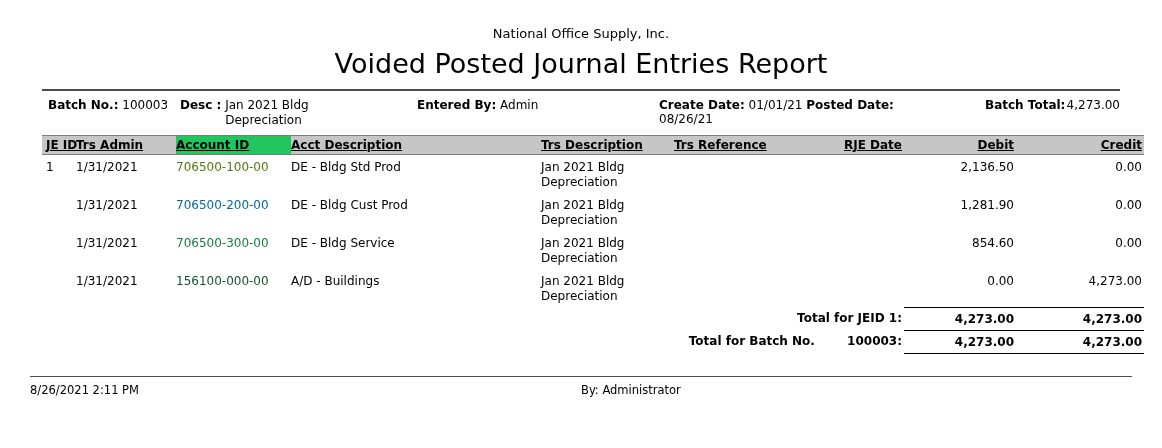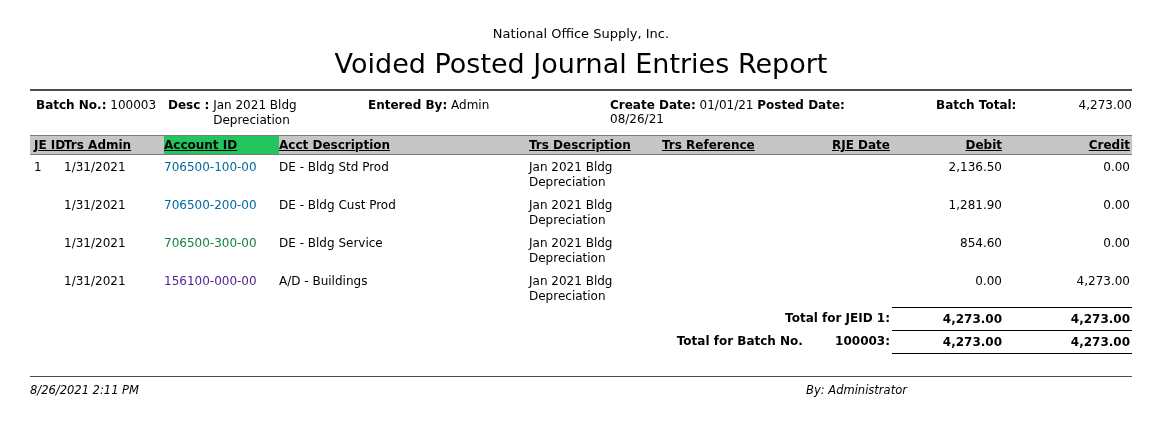--- a/index.html
+++ b/index.html
@@ -1,32 +1,32 @@
 <!DOCTYPE html>
 <html><head>
 <meta charset="utf-8">
 <style>
   html, body { margin: 0; padding: 0; background: #fff; }
   body {
     width: 1162px; height: 448px;
     font-family: "DejaVu Sans", "Liberation Sans", sans-serif;
     color: #000; overflow: hidden;
   }
-  .report { position: relative; width: 1162px; height: 448px; padding: 26px 30px 0; box-sizing: border-box; }
+  .report { position: relative; width: 1162px; height: 448px; padding: 26px 42px 0; box-sizing: border-box; }
 
   .company { text-align: center; font-size: 13px; }
   .title   { text-align: center; font-size: 27px; font-weight: 400; margin-top: 7px; }
   .top-rule { border-bottom: 2px solid #4c4c4c; margin-top: 10px; }
 
   .batch { display: flex; align-items: flex-start; font-size: 12px; padding: 7px 0 5px; }
   .batch b { font-weight: bold; }
   .seg1 { width: 132px; padding-left: 6px; }
   .seg2 { width: 200px; }
   .desc-val { display: inline-block; width: 100px; vertical-align: top; line-height: 15px; }
-  .seg3 { width: 242px; }
+  .seg3 { width: 242px; margin-left: 37px; }
   .seg4 { width: 290px; }
   .seg5 { flex: 1; display: flex; justify-content: space-between; padding-left: 36px; }
 
   table { width: 1102px; border-collapse: collapse; table-layout: fixed; font-size: 12px; margin-top: 2px; }
   th {
     background: #c6c6c6; border-top: 1px solid #7d7d7d; border-bottom: 1px solid #7d7d7d;
     font-weight: bold; text-decoration: underline; text-align: left;
     padding: 2px 2px 2px 0; white-space: nowrap; font-size: 12px;
   }
   th.first { padding-left: 4px; }
@@ -38,25 +38,25 @@
   .total td { padding: 4px 2px 3px 0; }
   .tlabel { font-weight: bold; text-align: right; padding-right: 6px; white-space: nowrap; }
   td.num { font-weight: bold; text-align: right; }
   .total1 td.num { border-top: 1px solid #000; border-bottom: 1px solid #000; }
   .total2 td.num { border-bottom: 1px solid #000; }
   .batchno { margin-left: 28px; }
 
   .footer {
     position: absolute; left: 30px; right: 30px; top: 376px;
     border-top: 1px solid #4c4c4c; padding-top: 6px;
-    display: flex; font-size: 11.5px; font-style: italic;
+    display: flex; font-size: 11.5px;
   }
   .footer .fl { flex: 1; text-align: left; }
   .footer .fc { flex: 1; text-align: center; }
-  .footer .fr { flex: 1; text-align: center; }
+  .footer .fr { flex: 1; text-align: left; }
 </style>
 </head>
 <body>
 
 <div class="report">
 
   <div class="company">National Office Supply, Inc.</div>
   <div class="title">Voided Posted Journal Entries Report</div>
   <div class="top-rule"></div>
 
@@ -107,21 +107,21 @@
         <th style="background: rgb(198, 198, 198);">Trs Reference</th>
         <th class="r" style="background: rgb(198, 198, 198);">RJE Date</th>
         <th class="r" style="background: rgb(198, 198, 198);">Debit</th>
         <th class="r" style="background: rgb(198, 198, 198);">Credit</th>
       </tr>
     </thead>
     <tbody>
       <tr>
         <td class="first">1</td>
         <td>1/31/2021</td>
-        <td class="acct" style="color: #0369a1;">706500-100-00</td>
+        <td class="acct" style="color: #4d7c0f;">706500-100-00</td>
         <td>DE - Bldg Std Prod</td>
         <td>Jan 2021 Bldg Depreciation</td>
         <td></td>
         <td class="r"></td>
         <td class="r">2,136.50</td>
         <td class="r">0.00</td>
       </tr>
       <tr>
         <td class="first"></td>
         <td>1/31/2021</td>
@@ -140,21 +140,21 @@
         <td>DE - Bldg Service</td>
         <td>Jan 2021 Bldg Depreciation</td>
         <td></td>
         <td class="r"></td>
         <td class="r">854.60</td>
         <td class="r">0.00</td>
       </tr>
       <tr>
         <td class="first"></td>
         <td>1/31/2021</td>
-        <td class="acct" style="color: #4c1d95;">156100-000-00</td>
+        <td class="acct" style="color: #14532d;">156100-000-00</td>
         <td>A/D - Buildings</td>
         <td>Jan 2021 Bldg Depreciation</td>
         <td></td>
         <td class="r"></td>
         <td class="r">0.00</td>
         <td class="r">4,273.00</td>
       </tr>
       <tr class="total total1">
         <td colspan="7" class="tlabel">Total for JEID 1:</td>
         <td class="num">4,273.00</td>

